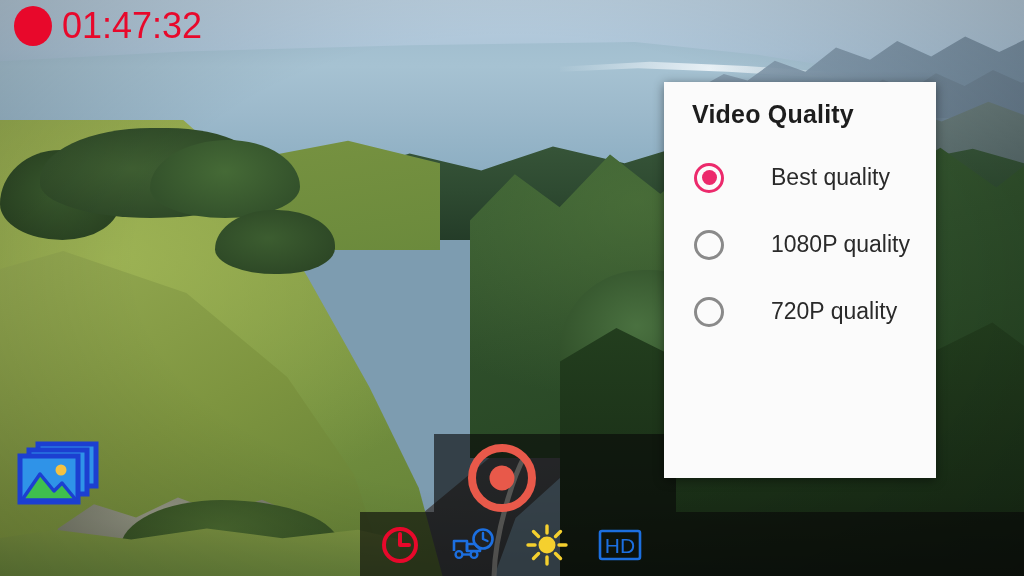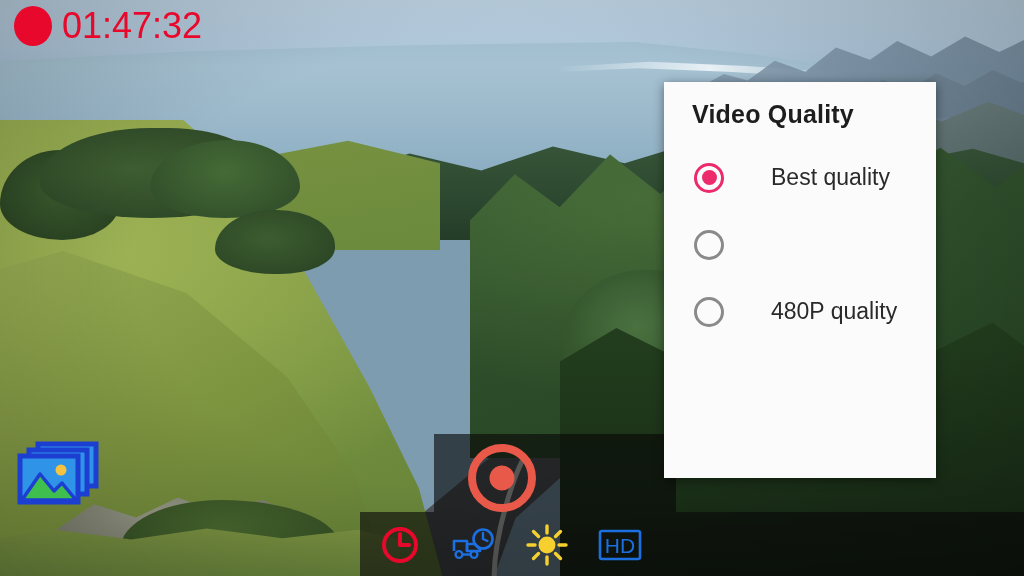--- a/index.html
+++ b/index.html
@@ -431,25 +431,26 @@
     <div class="dialog-title">Video Quality</div>
     <div class="option-list">
 
       <div class="option-row">
         <div class="radio selected"></div>
         <div class="option-label">Best quality</div>
       </div>
 
       <div class="option-row">
         <div class="radio"></div>
+        <div class="option-label">1080P quality</div>
       </div>
-
 
       <div class="option-row">
         <div class="radio"></div>
-        <div class="option-label">480P quality</div>
+        <div class="option-label">720P quality</div>
       </div>
 
 
+
     </div>
   </div>
 
 </div>
 
 </body></html>

